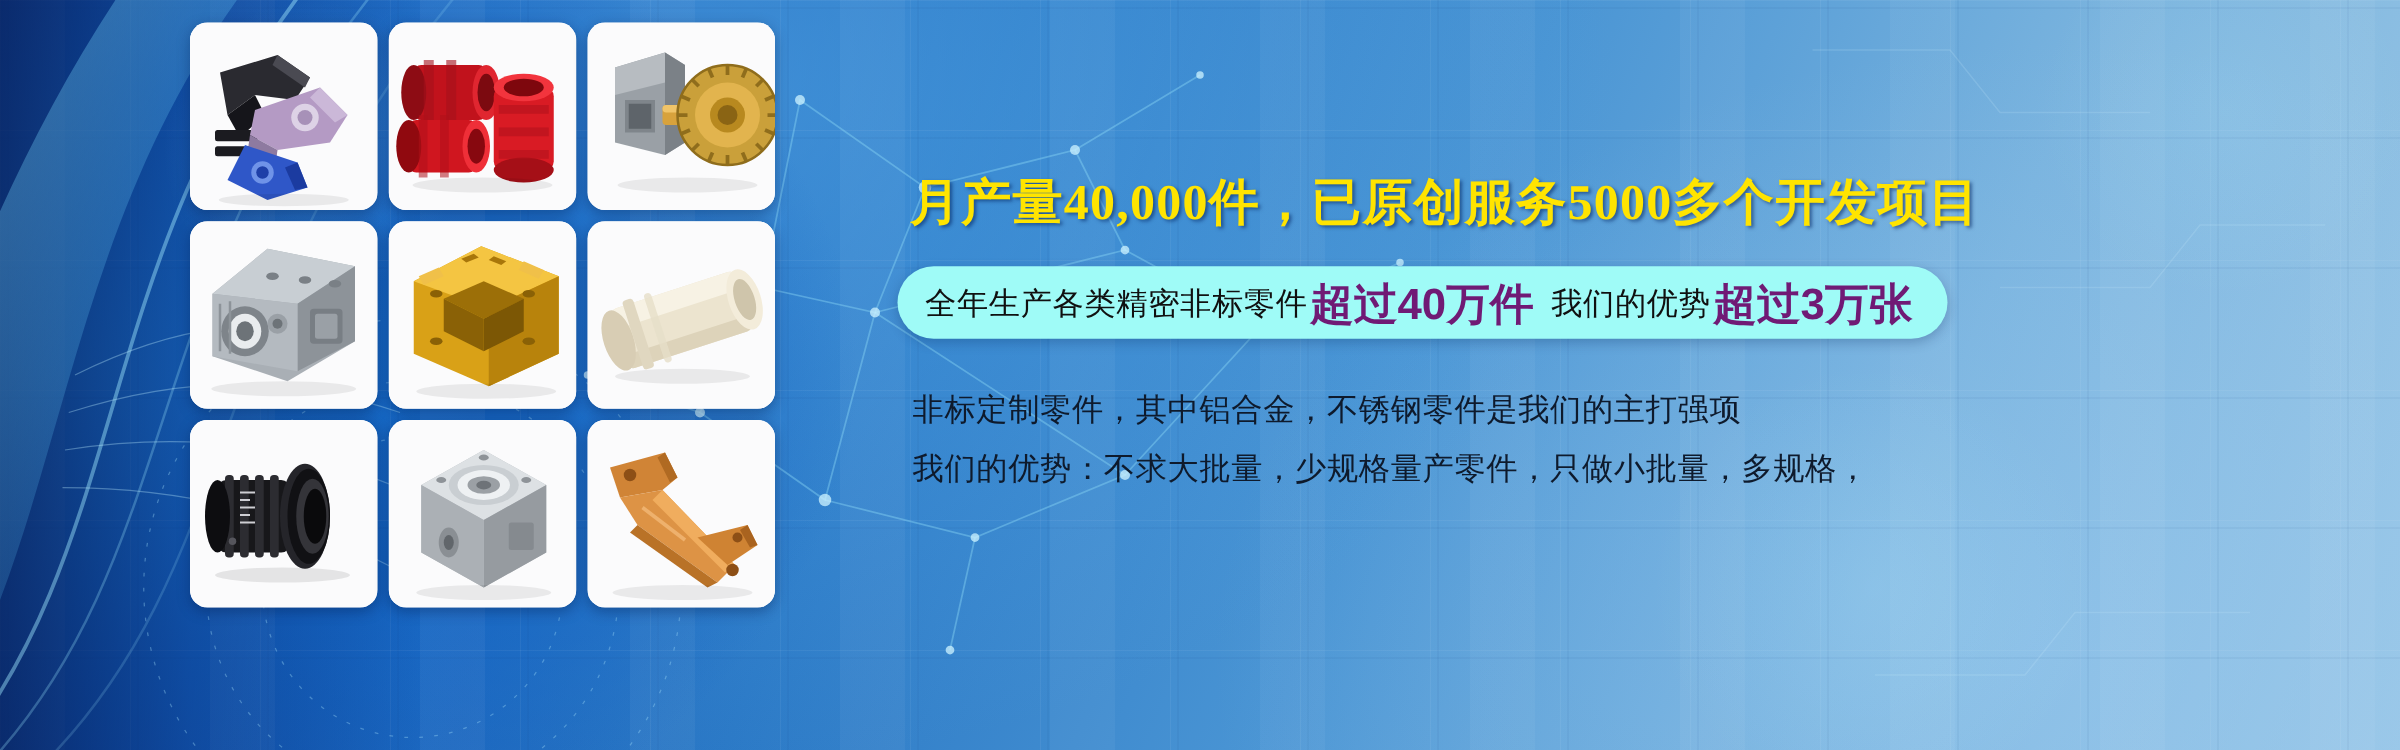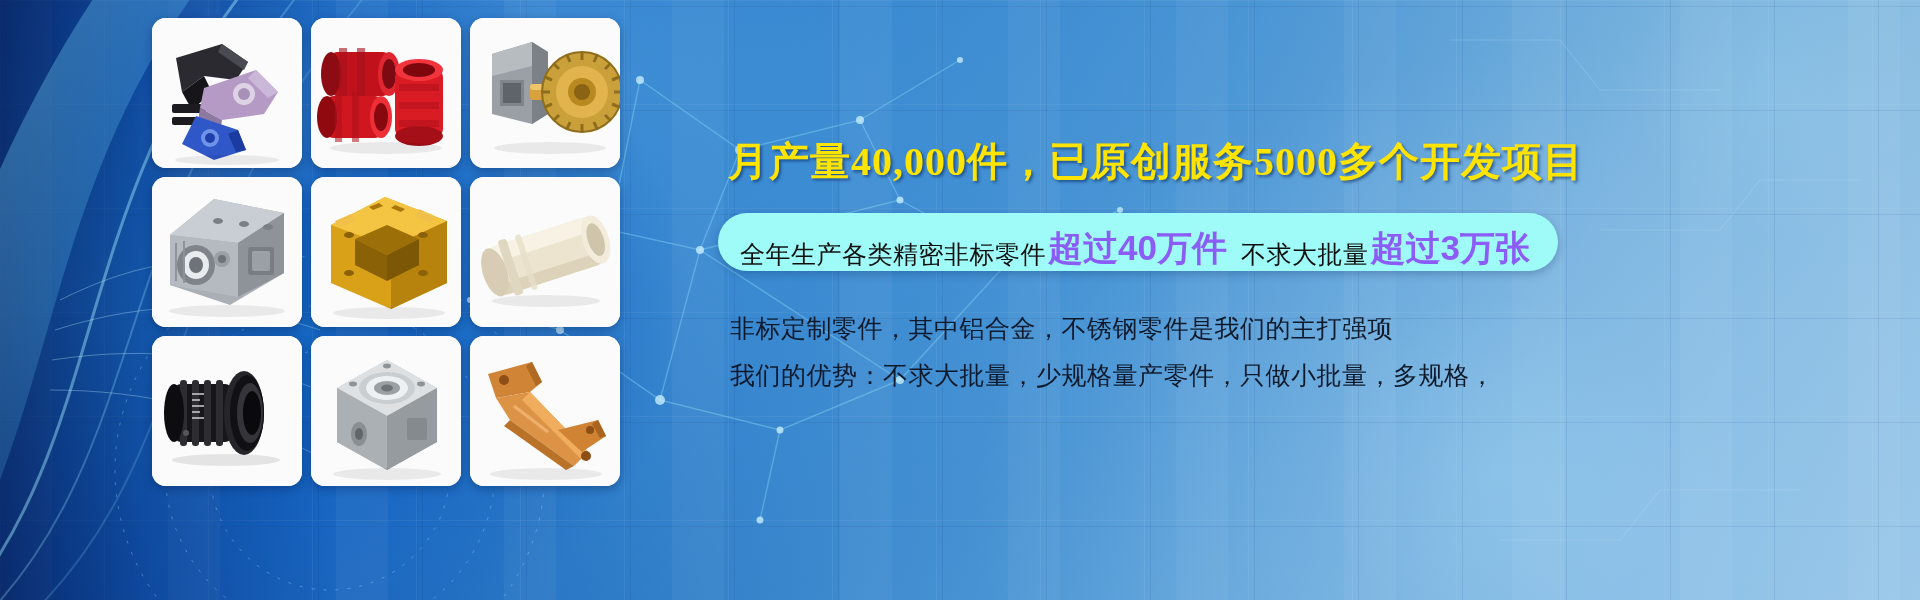--- a/index.html
+++ b/index.html
@@ -80,37 +80,37 @@
     font-size:40px;
     letter-spacing:1px;
     color:#ffe400;
     text-shadow:2px 2px 3px rgba(0,32,92,.55);
     white-space:nowrap;
     margin:4px 0 24px 0;
     padding-left:10px;
   }
   #highlight-pill{
     display:inline-flex;
-    align-items:flex-end;
+    align-items:center;
     background:#9ffbf7;
     border-radius:30px;
     height:58px;
     padding:0 26px 0 22px;
     box-shadow:0 3px 9px rgba(2,30,80,.25);
     white-space:nowrap;
   }
   .pill-black{
     font-size:25px;
     color:#101010;
     letter-spacing:.5px;
   }
   .pill-red{
     font-size:35px;
     font-weight:bold;
-    color:#8b5cf6;
+    color:#701a75;
     letter-spacing:0px;
     margin:0 2px;
     position:relative;
     top:1px;
   }
   .pill-gap{display:inline-block;width:12px;}
   #body-copy{
     margin-top:34px;
     padding-left:12px;
     font-size:25px;
@@ -475,21 +475,21 @@
   </div>
 
   <div id="copy">
 
     <h1 id="headline">月产量40,000件，已原创服务5000多个开发项目</h1>
 
     <div id="highlight-pill">
       <span class="pill-black">全年生产各类精密非标零件</span>
       <span class="pill-red">超过40万件</span>
       <span class="pill-gap"></span>
-      <span class="pill-black">不求大批量</span>
+      <span class="pill-black">我们的优势</span>
       <span class="pill-red">超过3万张</span>
     </div>
 
     <div id="body-copy">
       <div>非标定制零件，其中铝合金，不锈钢零件是我们的主打强项</div>
       <div>我们的优势：不求大批量，少规格量产零件，只做小批量，多规格，</div>
     </div>
 
   </div>
 </div>

